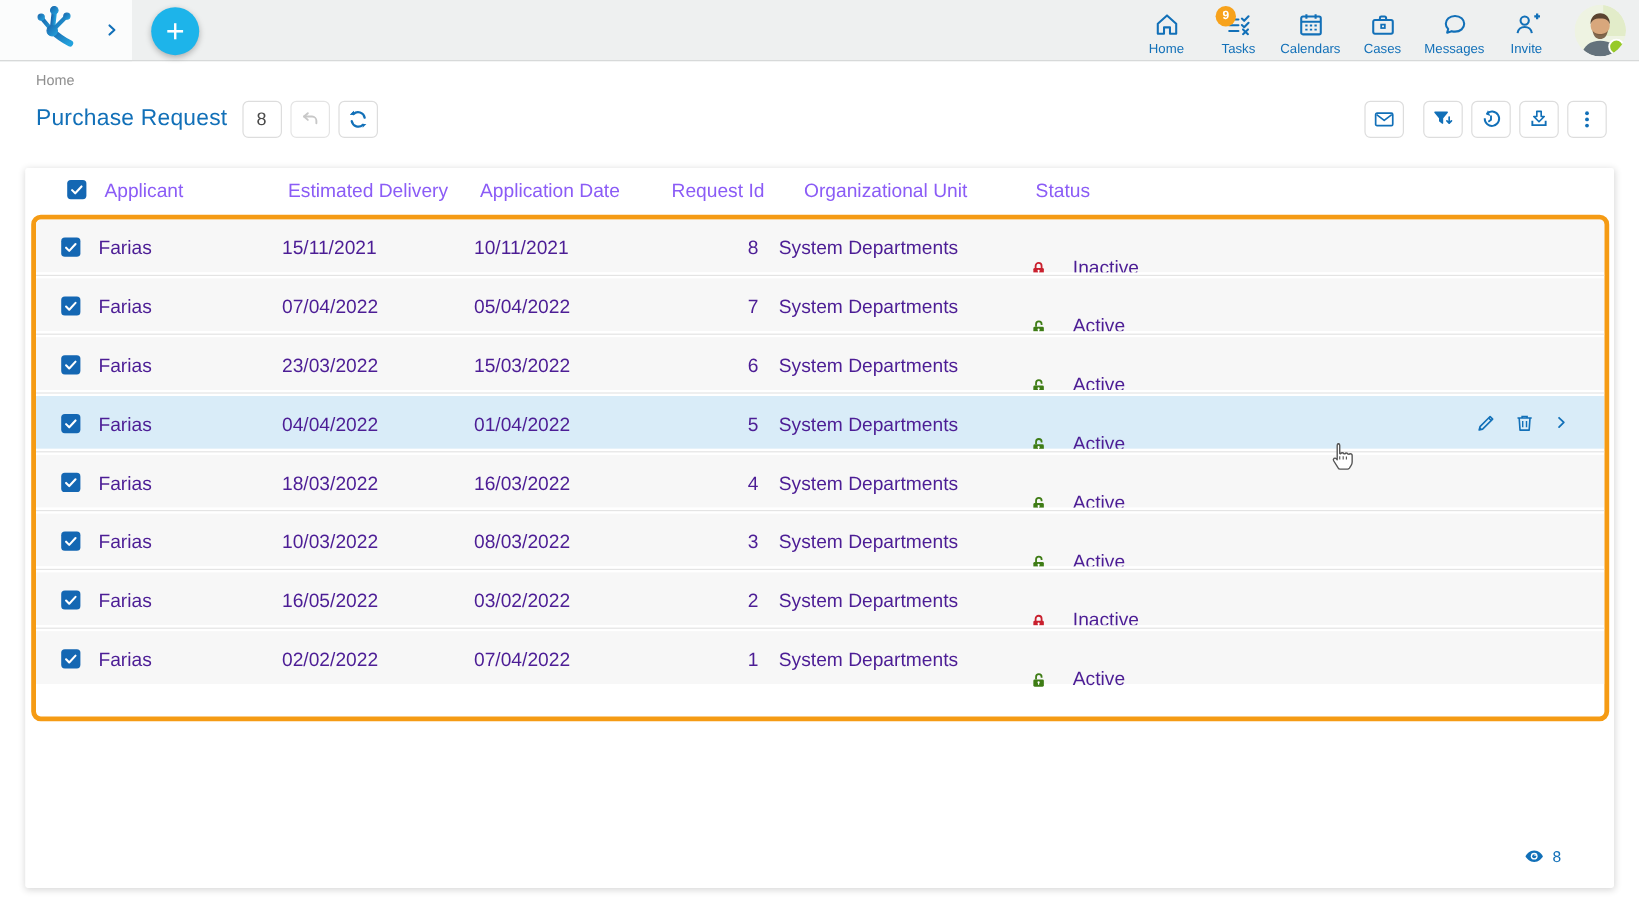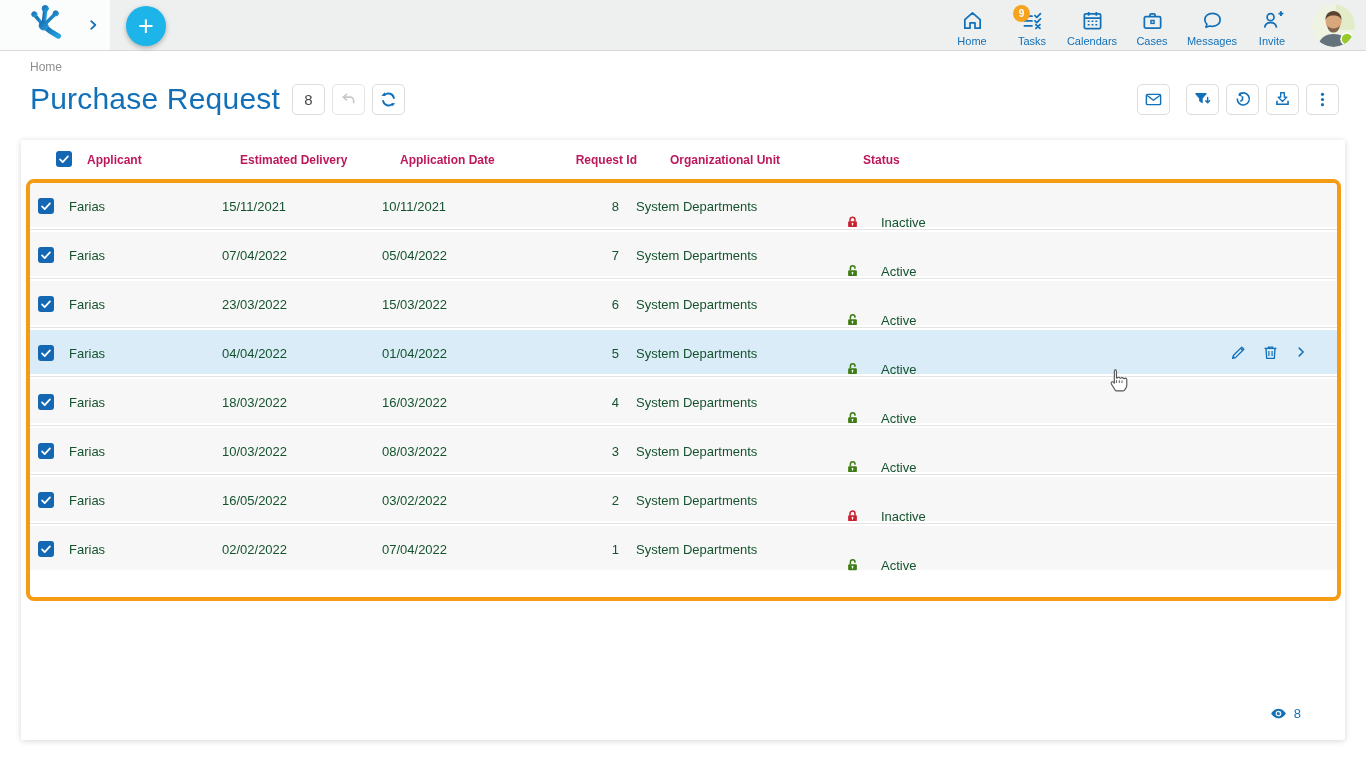--- a/index.html
+++ b/index.html
@@ -16,39 +16,39 @@
   .nav-item { width:60px; display:flex; flex-direction:column; align-items:center; color:#1270b8; cursor:pointer; position:relative; padding-top:4px; }
   .nav-item svg { display:block; }
   .nav-label { font-size:11px; margin-top:3px; color:#1270b8; }
   .nav-badge { position:absolute; top:0px; left:11px; min-width:17px; height:17px; border-radius:50%; background:#f7a21b; color:#fff; font-size:10px; font-weight:bold; display:flex; align-items:center; justify-content:center; z-index:2; }
   .avatar-wrap { position:absolute; right:11px; top:4px; width:43px; height:43px; cursor:pointer; }
   .avatar-wrap svg { display:block; border-radius:50%; }
 
   
   .breadcrumb { position:absolute; left:30px; top:60px; font-size:12px; color:#8e8e8e; cursor:pointer; }
   .title-row { position:absolute; left:30px; top:83px; right:27px; height:32px; display:flex; align-items:center; }
-  .page-title { font-size:30px; font-weight:400; color:#1270b8; letter-spacing:.2px; }
+  .page-title { font-size:19px; font-weight:400; color:#1270b8; letter-spacing:.2px; }
   .sq-btn { height:31px; min-width:33px; border:1px solid #ddd; border-radius:5px; background:#fff; display:flex; align-items:center; justify-content:center; cursor:pointer; }
   .count-box { margin-left:12px; font-size:15px; color:#4a4a4a; cursor:default; }
   .undo-btn { margin-left:7px; color:#c8c8c8; border-color:#e4e4e4; cursor:default; }
   .refresh-btn { margin-left:7px; color:#1270b8; }
   .title-actions { margin-left:auto; display:flex; align-items:center; }
   .mail-btn { margin-right:16px; color:#1270b8; }
   .act-btn { margin-left:7px; color:#1270b8; }
 
   
   .card { position:absolute; left:21px; top:140px; width:1324px; height:600px; background:#fff; box-shadow:0 1px 6px rgba(0,0,0,.16); border-radius:2px; }
   .grid-cols { display:grid; grid-template-columns:31px 153px 160px 120px 117px 226px 1fr; align-items:center; }
-  .thead { position:absolute; left:0; top:0; right:0; height:39px; padding-left:35px; font-size:12px; font-weight:bold; color:#be185d; }
+  .thead { position:absolute; left:0; top:0; right:0; height:39px; padding-left:35px; font-size:16px; font-weight:normal; color:#8b5cf6; }
   .th { cursor:pointer; }
   .th.c-right { text-align:right; }
   .th.c-org { padding-left:33px; }
 
   .orange-box { position:absolute; left:5px; right:4px; top:39px; height:422px; border:4px solid #f59b14; border-radius:8px; background:#fff; overflow:hidden; }
-  .row { height:44px; padding-left:8px; background:#f7f7f7; font-size:13px; color:#14532d; position:relative; cursor:pointer; }
+  .row { height:44px; padding-left:21px; background:#f7f7f7; font-size:16px; color:#4c1d95; position:relative; cursor:pointer; }
   .row.selected { background:#d9ecf8; }
   .sep { height:5px; background:#fff; position:relative; }
   .sep::after { content:''; position:absolute; left:0; right:0; top:2px; height:1px; background:#e4e4e4; }
   .cell.c-right { text-align:right; }
   .cell.c-org { padding-left:17px; }
   .cell.c-status { display:flex; align-items:center; gap:21px;margin-top:32px; }
 
   .checkbox { width:16px; height:16px; border-radius:3px; background:#1467b3; display:inline-flex; align-items:center; justify-content:center; cursor:pointer; }
 
   .lock { display:none; }

